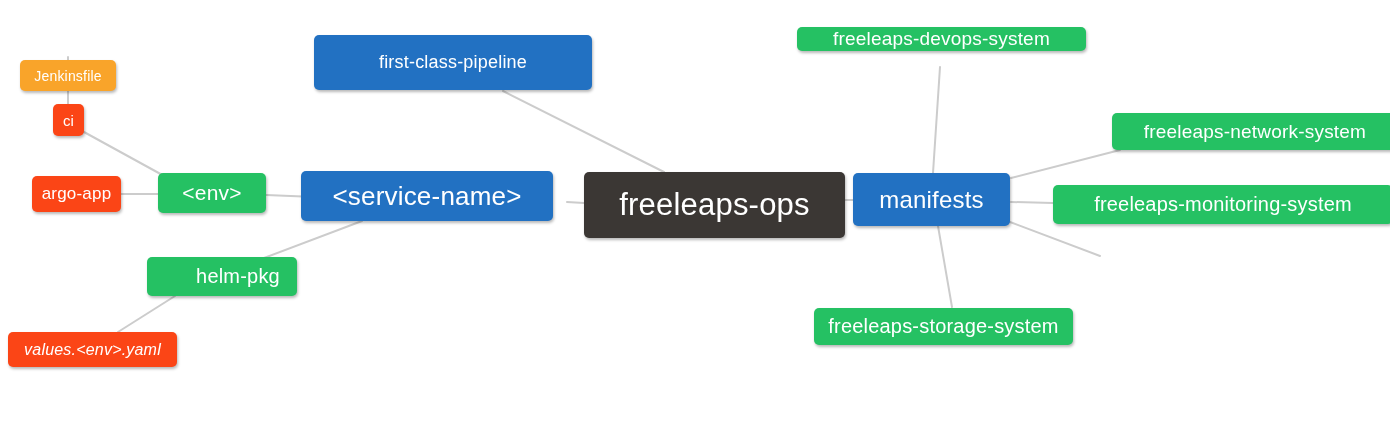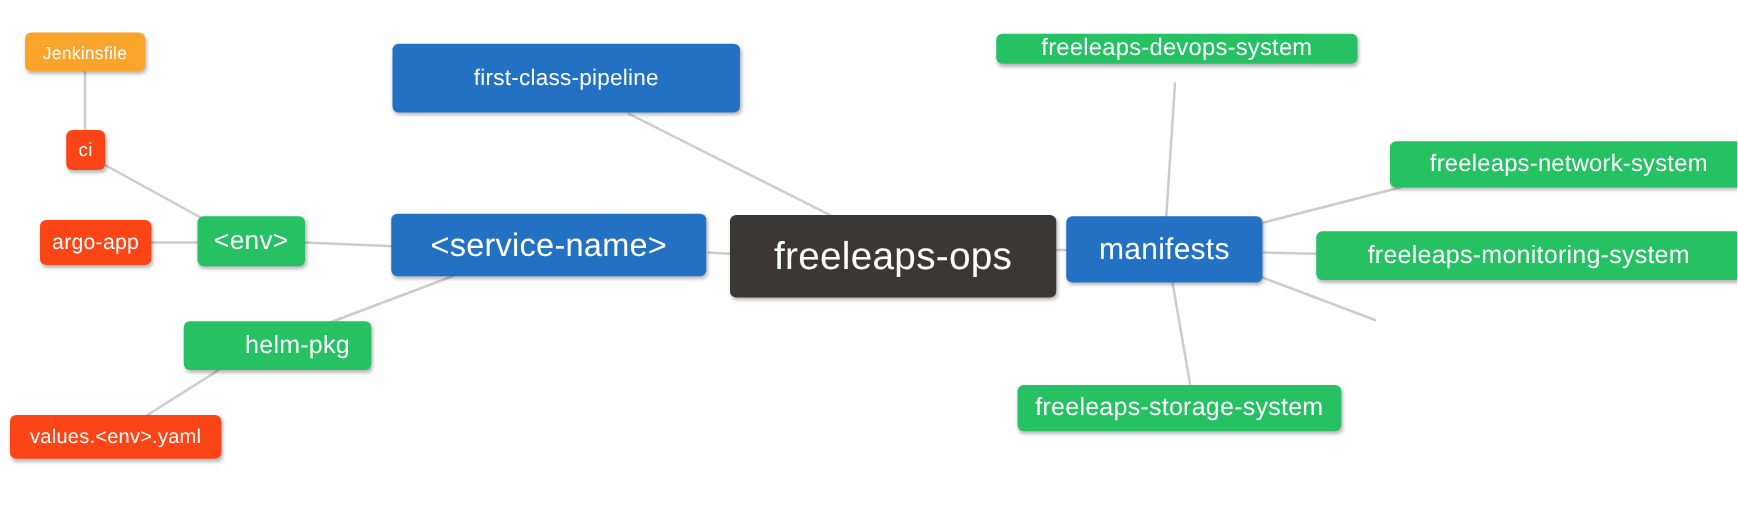--- a/index.html
+++ b/index.html
@@ -32,35 +32,35 @@
     align-items: center;
     justify-content: center;
     color: #ffffff;
     border-radius: 5px;
     box-shadow: 1px 2px 3px rgba(0,0,0,0.28);
     white-space: nowrap;
     cursor: pointer;
     user-select: none;
     letter-spacing: 0.2px;
   }
-  .c-orange { background: #f9a42a; }
+  .c-orange { background: #f9a42a; margin-top: 34px; }
   .c-red    { background: #fb4516; }
   .c-green  { background: #25c163; }
   .c-blue   { background: #2271c2; }
   .c-dark   { background: #3b3734; }
 
   
   #n-jenkinsfile { left: 20px;  top: 26px;  width: 96px;  height: 31px; font-size: 14px; }
   #n-ci          { left: 53px;  top: 104px; width: 31px;  height: 32px; font-size: 15px; }
   #n-argo-app    { left: 32px;  top: 176px; width: 89px;  height: 36px; font-size: 17px; }
-  #n-env         { left: 158px; top: 173px; width: 86px;  height: 40px; font-size: 21px; }
+  #n-env         { left: 158px; top: 173px; width: 108px;  height: 40px; font-size: 21px; }
   #n-helm-pkg    { left: 147px; top: 257px; width: 118px; height: 39px; font-size: 20px; padding-left: 32px; }
-  #n-values      { left: 8px;   top: 332px; width: 169px; height: 35px; font-size: 16px; }
+  #n-values      { left: 8px;   top: 332px; width: 169px; height: 35px; font-size: 16px; font-style: italic; }
   #n-fcp         { left: 314px; top: 35px;  width: 278px; height: 55px; font-size: 18px; }
-  #n-service     { left: 313px; top: 171px; width: 252px; height: 50px; font-size: 26px; }
+  #n-service     { left: 301px; top: 171px; width: 252px; height: 50px; font-size: 26px; }
   #n-ops         { left: 584px; top: 172px; width: 261px; height: 66px; font-size: 31px; }
   #n-manifests   { left: 853px; top: 173px; width: 157px; height: 53px; font-size: 24px; }
   #n-devops      { left: 797px; top: 27px;  width: 289px; height: 24px; font-size: 19px; }
   #n-network     { left: 1112px;top: 113px; width: 286px; height: 37px; font-size: 19px; }
   #n-monitoring  { left: 1053px;top: 185px; width: 340px; height: 39px; font-size: 20px; }
   #n-controls    { left: 1032px;top: 255px; width: 260px; height: 39px; font-size: 20px; }
   #n-storage     { left: 814px; top: 308px; width: 259px; height: 37px; font-size: 20px; }
 </style>
 </head>
 <body>

